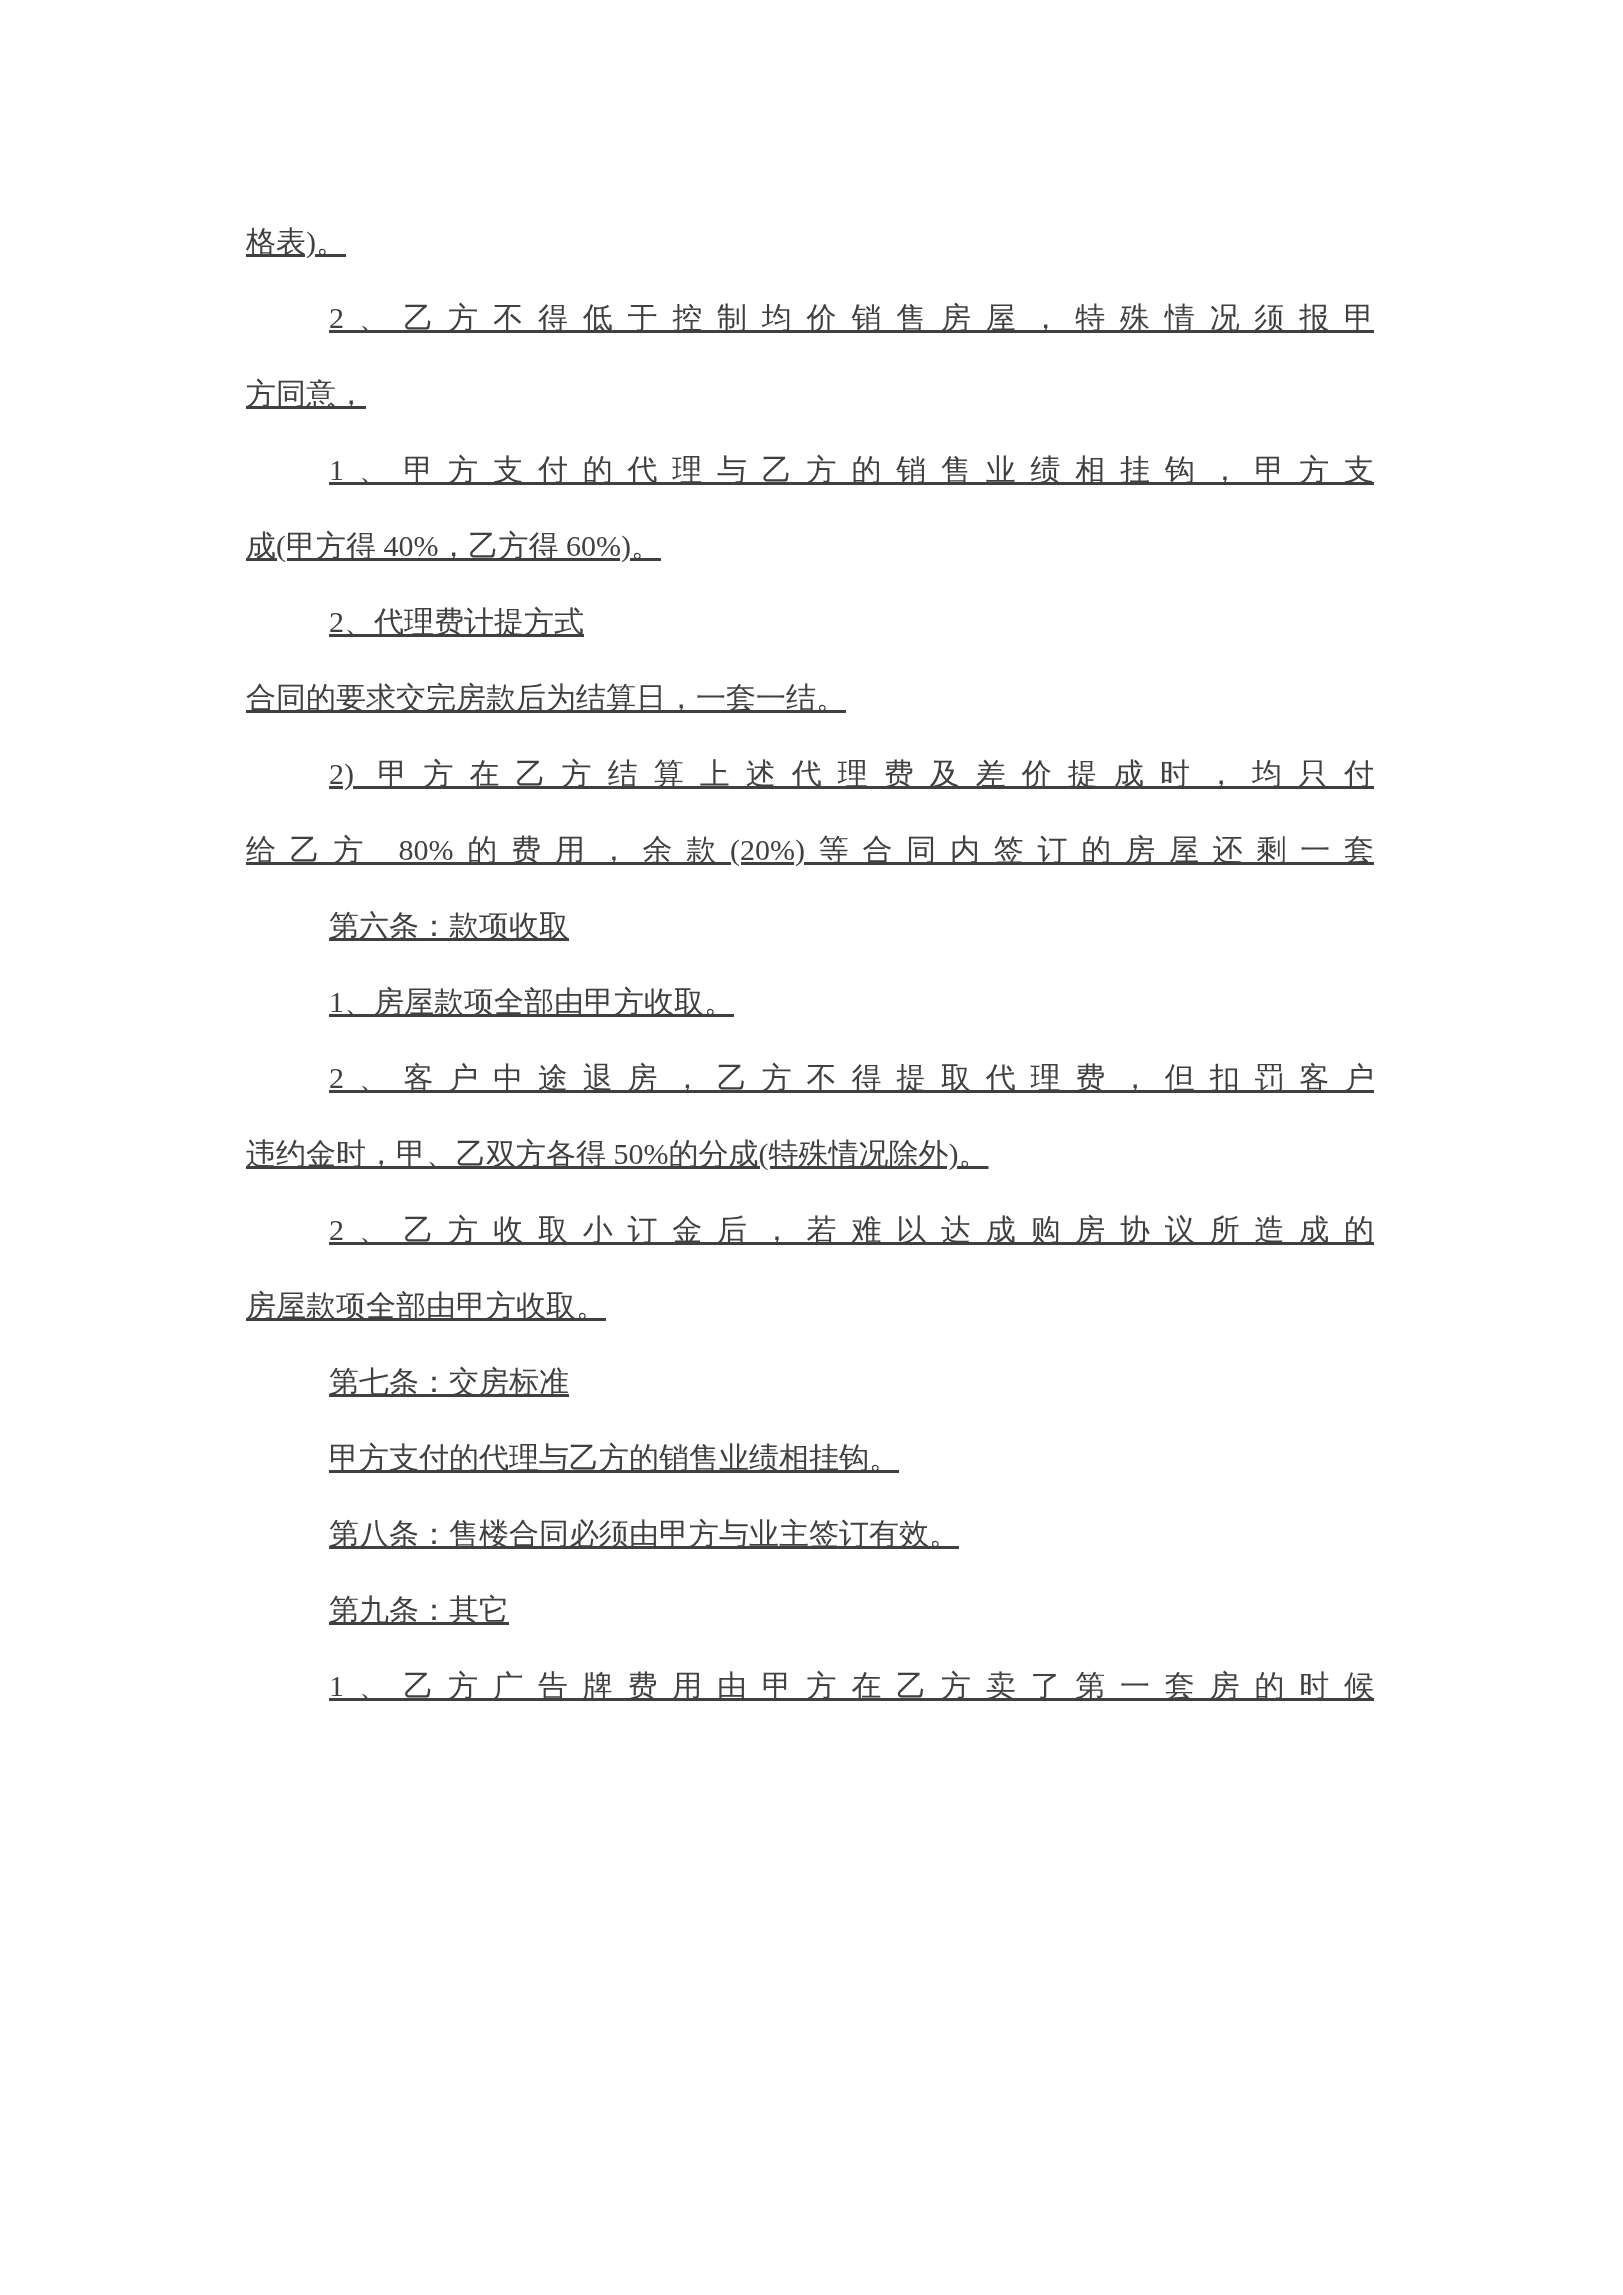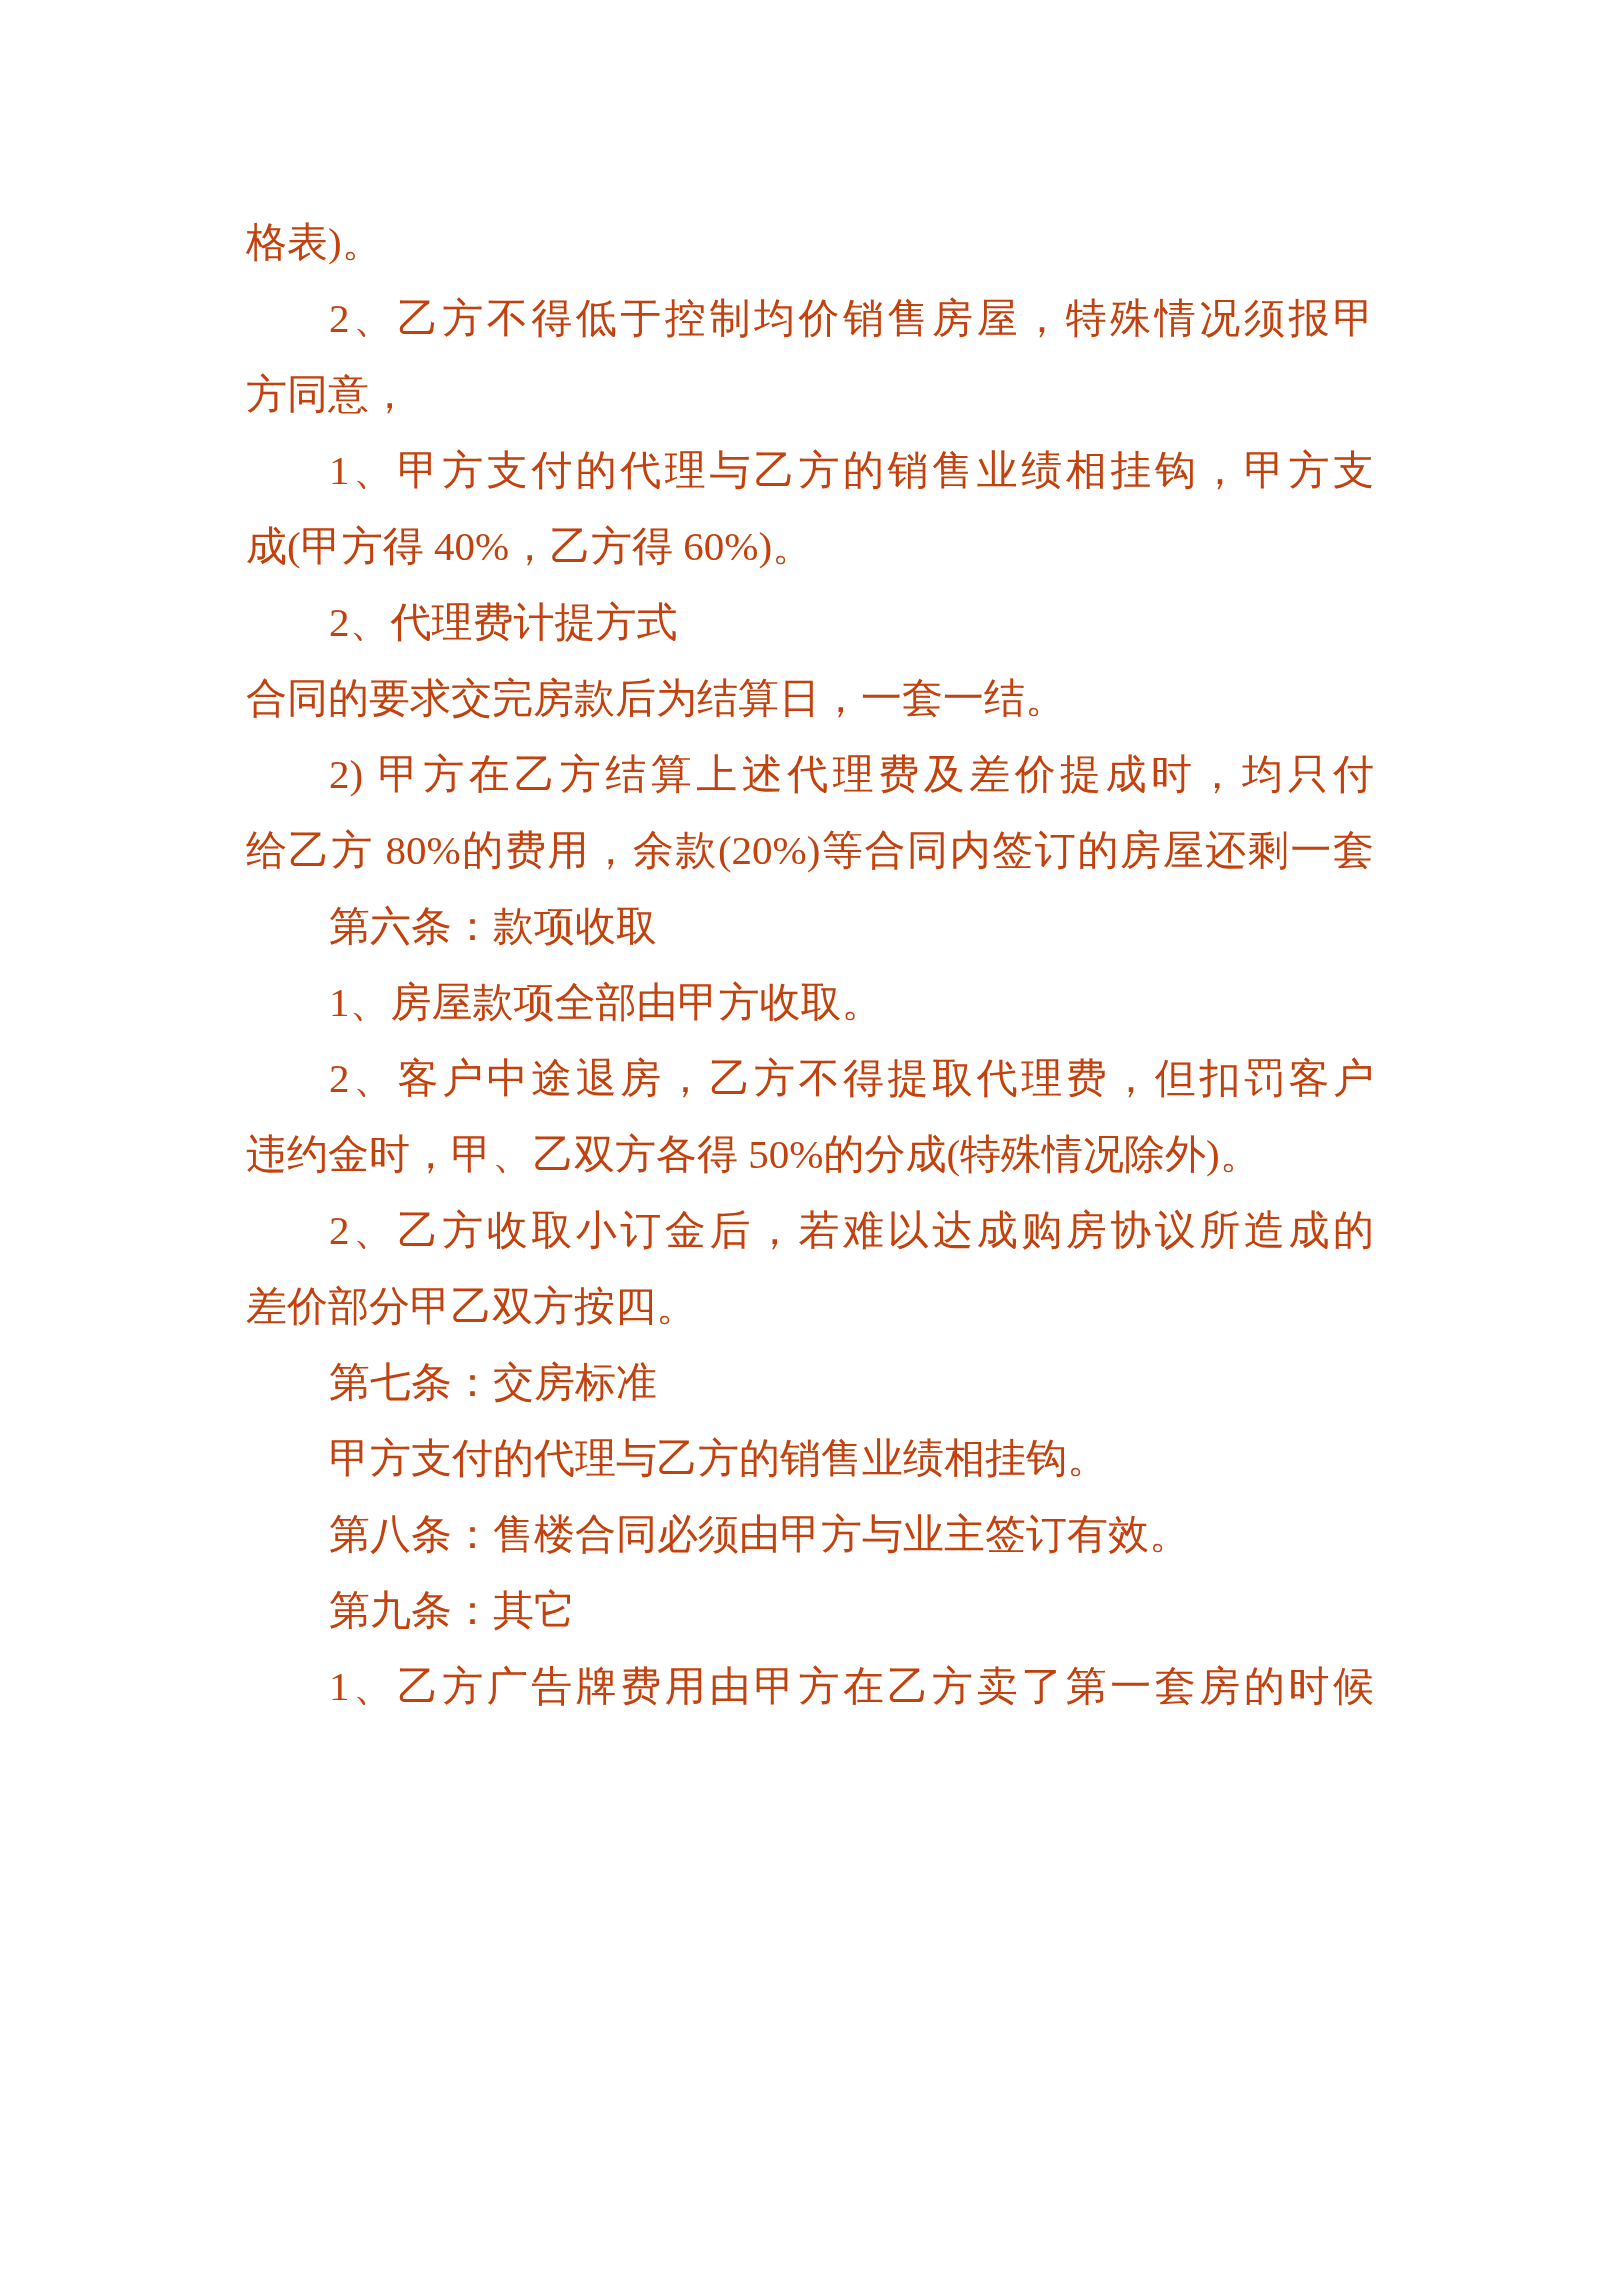--- a/index.html
+++ b/index.html
@@ -16,26 +16,27 @@
   }
   .textblock {
     position: absolute;
     left: 246px;
     top: 204px;
     width: 1128px;
   }
   .line {
     height: 76px;
     line-height: 76px;
-    font-size: 41px;
+    font-size: 30px;
     font-family: "Liberation Serif", "DejaVu Serif", serif;
     font-weight: normal;
-    color: #c2410c;
+    color: #404040;
     white-space: nowrap;
     text-align: left;
+    text-decoration: underline;
   }
   .line.indent {
     padding-left: 83px; 
   }
   .line.justify {
     white-space: normal;
     text-align: justify;
     text-align-last: justify;
     text-justify: inter-character;
   }
@@ -52,21 +53,21 @@
       <div class="line">成(甲方得 40%，乙方得 60%)。</div>
       <div class="line indent">2、代理费计提方式</div>
       <div class="line">合同的要求交完房款后为结算日，一套一结。</div>
       <div class="line indent justify">2) 甲方在乙方结算上述代理费及差价提成时，均只付</div>
       <div class="line justify">给乙方 80%的费用，余款(20%)等合同内签订的房屋还剩一套</div>
       <div class="line indent">第六条：款项收取</div>
       <div class="line indent">1、房屋款项全部由甲方收取。</div>
       <div class="line indent justify">2、客户中途退房，乙方不得提取代理费，但扣罚客户</div>
       <div class="line">违约金时，甲、乙双方各得 50%的分成(特殊情况除外)。</div>
       <div class="line indent justify">2、乙方收取小订金后，若难以达成购房协议所造成的</div>
-      <div class="line">差价部分甲乙双方按四。</div>
+      <div class="line">房屋款项全部由甲方收取。</div>
       <div class="line indent">第七条：交房标准</div>
       <div class="line indent">甲方支付的代理与乙方的销售业绩相挂钩。</div>
       <div class="line indent">第八条：售楼合同必须由甲方与业主签订有效。</div>
       <div class="line indent">第九条：其它</div>
       <div class="line indent justify">1、乙方广告牌费用由甲方在乙方卖了第一套房的时候</div>
     </div>
 </div>
 
 
 </body></html>

